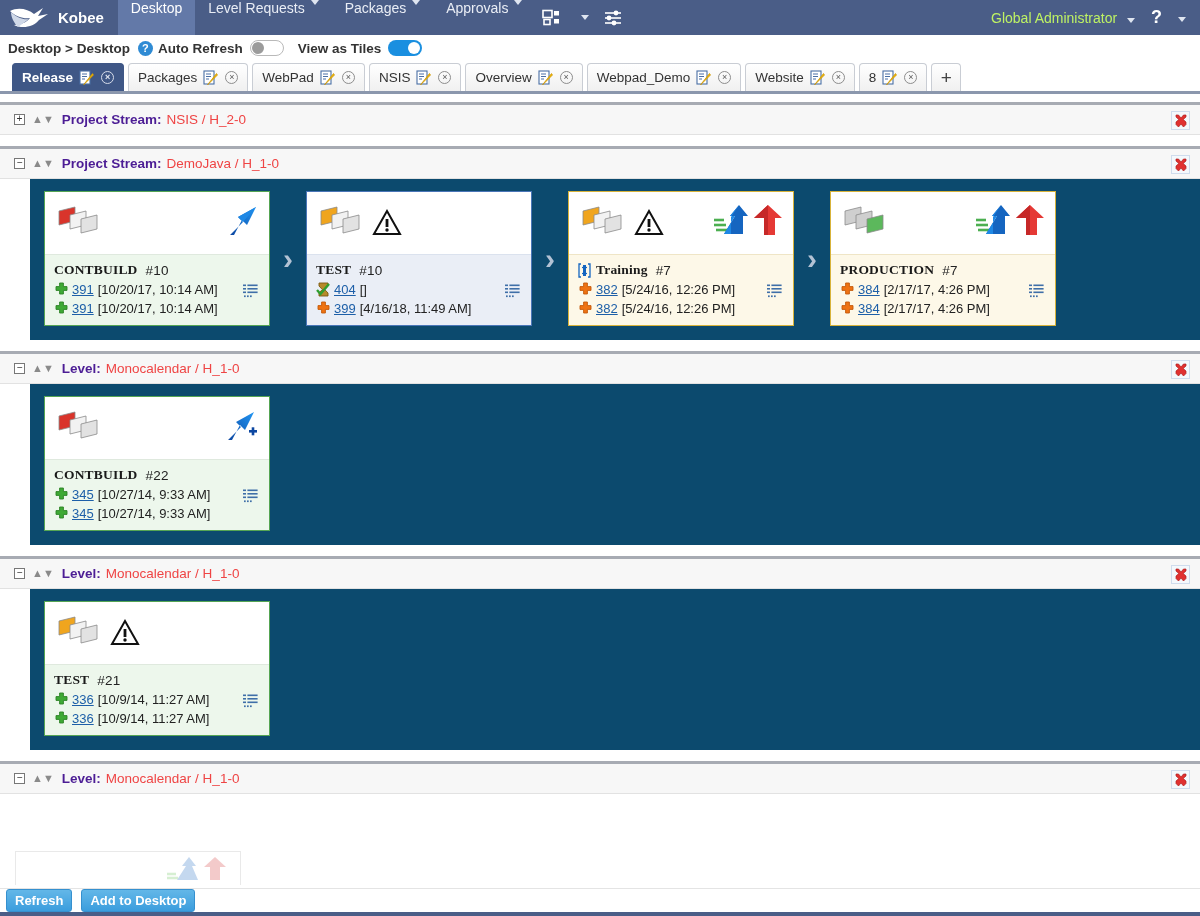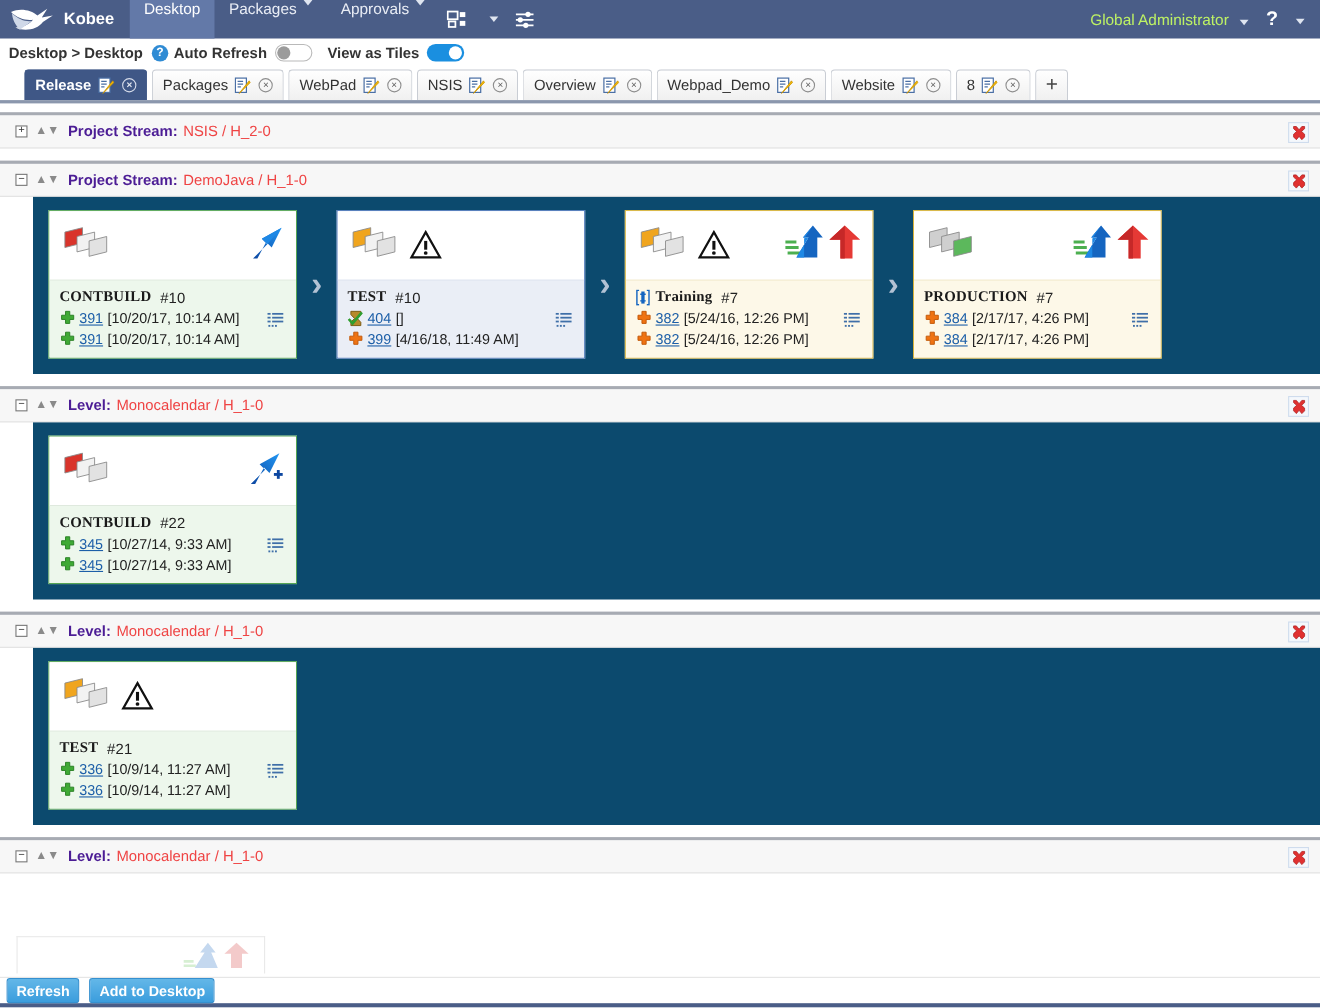--- a/index.html
+++ b/index.html
@@ -85,21 +85,21 @@
   .toggle.on { background:#1a8fe0; }
   .toggle.on:after {
     content:""; position:absolute; right:2px; top:2px;
     width:12px;height:12px;border-radius:50%;background:#ffffff;
   }
 
   
   .tabstrip {
     height:32px;
     display:flex; align-items:flex-end;
-    padding:0 0 0 22px;
+    padding:0 0 0 12px;
     background:#ffffff;
     border-bottom:3px solid #8b97ad;
     position:relative;
   }
   .tab {
     height:28px;
     display:flex; align-items:center;
     padding:0 9px;
     margin-right:4px;
     border:1px solid #c9cdd4;
@@ -262,20 +262,24 @@
   <div class="logo-wrap">
     <svg width="42" height="26" viewBox="0 0 42 26">
       <path d="M2 6 C10 2 20 4 26 9 L35 3 L30 11 L40 9 L31 15 C26 22 14 24 6 20 C13 20 19 17 22 13 C16 14 8 12 2 6 Z" fill="#ffffff"></path>
       <path d="M3 7 C9 13 16 15 21 14 L10 22 C6 18 3 12 3 7 Z" fill="#cfd8e8"></path>
     </svg>
   </div>
   <div class="brand">Kobee</div>
 
   <div class="navitem active">
     <span>Desktop</span>
+  </div>
+  <div class="navitem">
+    <span>Level Requests</span>
+    <i class="caret"></i>
   </div>
   <div class="navitem">
     <span>Packages</span>
     <i class="caret"></i>
   </div>
   <div class="navitem">
     <span>Approvals</span>
     <i class="caret"></i>
   </div>
 

